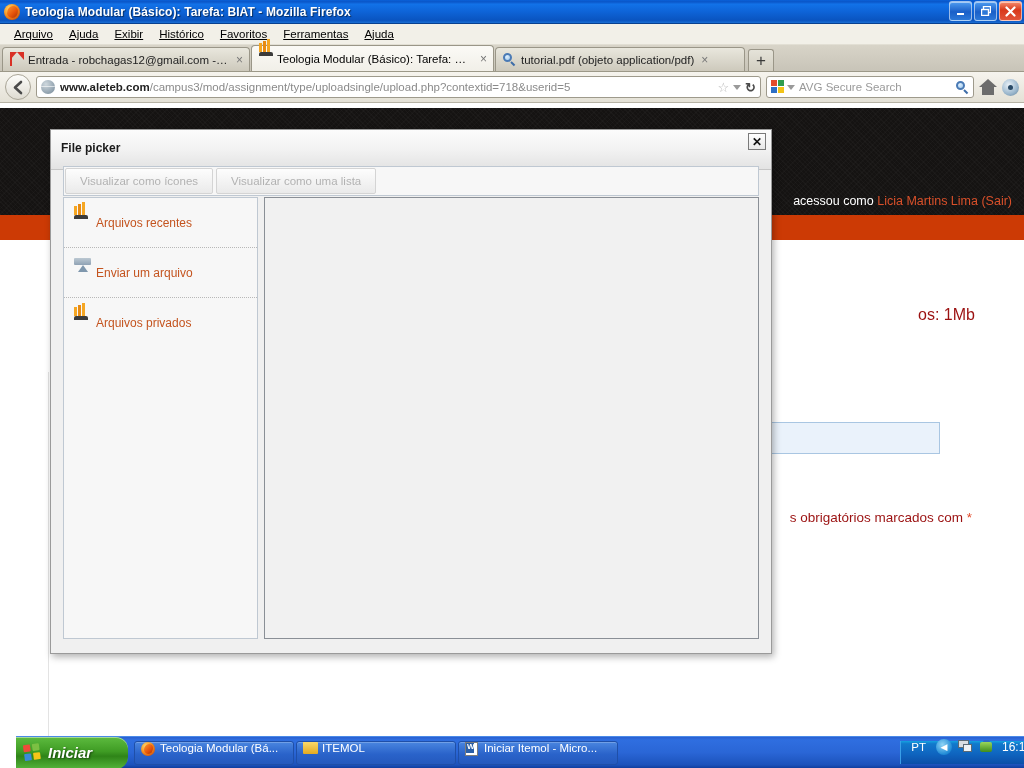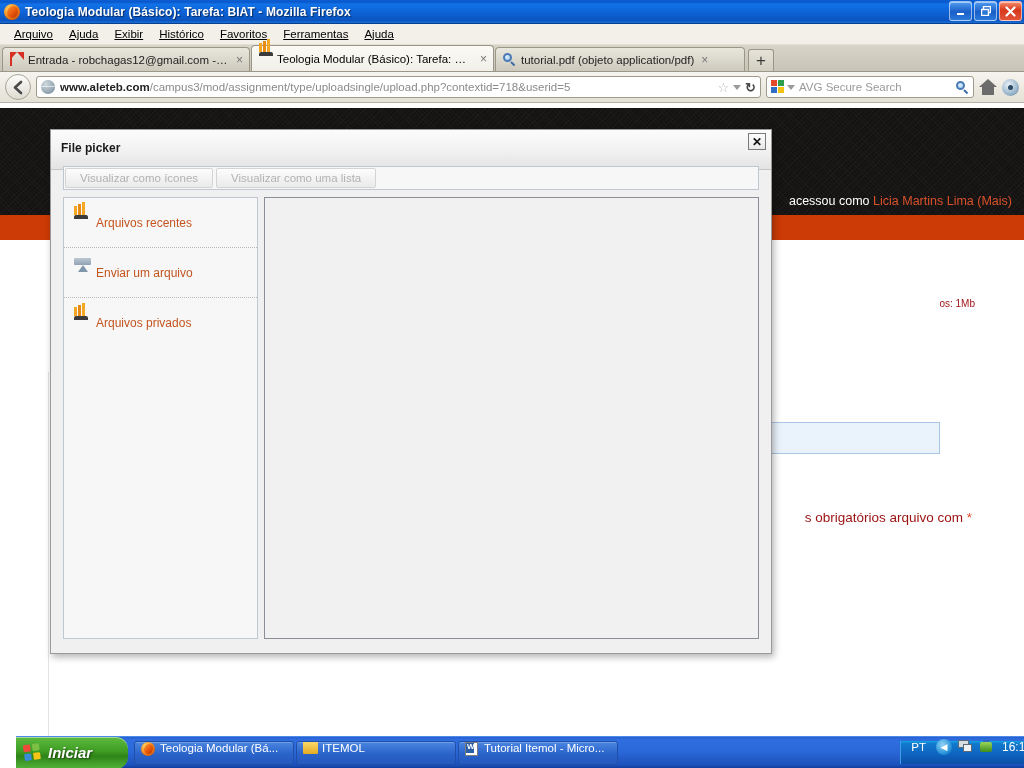--- a/index.html
+++ b/index.html
@@ -235,22 +235,22 @@
   #loginstatus .sair  { color: #d9502a; }
   #moodle-orangeband {
     position: absolute; left: 0; top: 107px; width: 100%; height: 25px;
     background: #cc3a05;
   }
   #pagebody {
     position: absolute; left: 0; top: 132px; right: 0; bottom: 0;
     background: #ffffff;
   }
   #sizenote {
-    position: absolute; right: 49px; top: 58px;
-    font-size: 10px; color: #9b1111; white-space: nowrap;
+    position: absolute; right: 49px; top: 66px;
+    font-size: 16px; color: #9b1111; white-space: nowrap;
   }
   #uploadbox {
     position: absolute; left: 745px; top: 182px; width: 195px; height: 32px;
     background: #eaf2fb; border: 1px solid #a9c6e2;
   }
   #reqnote {
     position: absolute; right: 52px; top: 270px;
     font-size: 13.5px; color: #9b1111; white-space: nowrap;
   }
   #reqnote .ast { color: #e24a2a; }
@@ -283,21 +283,21 @@
     border: 1px solid #7a7a7a;
     background: linear-gradient(to bottom,#fefefe,#e8e8e8);
     display: flex; align-items: center; justify-content: center;
     font-size: 12px; font-weight: bold; color: #111;
     line-height: 1;
   }
   #dlg-inner {
     position: absolute; left: 12px; top: 36px; right: 12px; bottom: 14px;
   }
   #dlg-toolbar {
-    height: 24px;
+    height: 30px;
     border: 1px solid #bfc8d2;
     background: #f7f7f7;
     display: flex; align-items: stretch;
   }
   .tbbtn {
     display: flex; align-items: center; justify-content: center;
     padding: 0 14px;
     font-size: 11.5px; color: #b2b2b2;
     background: linear-gradient(to bottom,#fdfdfd,#eaeaea);
     border-right: 1px solid #cfcfcf;
@@ -503,29 +503,29 @@
       <span class="body"></span>
     </span>
   <span class="eyeico"></span>
 </div>
 
 <div id="viewport">
   <div id="moodle-blackband"></div>
   <div id="loginstatus">
     <span>acessou como</span>
     <span class="uname">Licia Martins Lima</span>
-    <span class="sair">(Mais)</span>
+    <span class="sair">(Sair)</span>
   </div>
   <div id="moodle-orangeband"></div>
   <div id="pagebody">
     <div id="pageframe-l"></div>
     <div id="sizenote">os: 1Mb</div>
     <div id="uploadbox"></div>
     <div id="reqnote">
-      <span>s obrigatórios arquivo com</span>
+      <span>s obrigatórios marcados com</span>
       <span class="ast">*</span>
     </div>
   </div>
 </div>
 
 <div id="dialog">
   <div id="dlg-header">
     <span id="dlg-title">File picker</span>
     <span id="dlg-close">✕</span>
   </div>
@@ -583,21 +583,21 @@
     <div class="task">
       <span class="tkicon">
         <span class="folder-ico"><span class="tb"></span><span class="bk"></span></span>
       </span>
       <span>ITEMOL</span>
     </div>
     <div class="task">
       <span class="tkicon">
         <span class="word-ico"><span class="pg"></span><span class="bl"></span></span>
       </span>
-      <span>Tutorial Itemol - Micro...</span>
+      <span>Iniciar Itemol - Micro...</span>
     </div>
   </div>
   <div id="tray">
     <span class="lang">PT</span>
     <span class="chev">◀</span>
     <span class="net-ico">
         <span class="m1"></span>
         <span class="m2"></span>
       </span>
     <span class="sh-ico">

